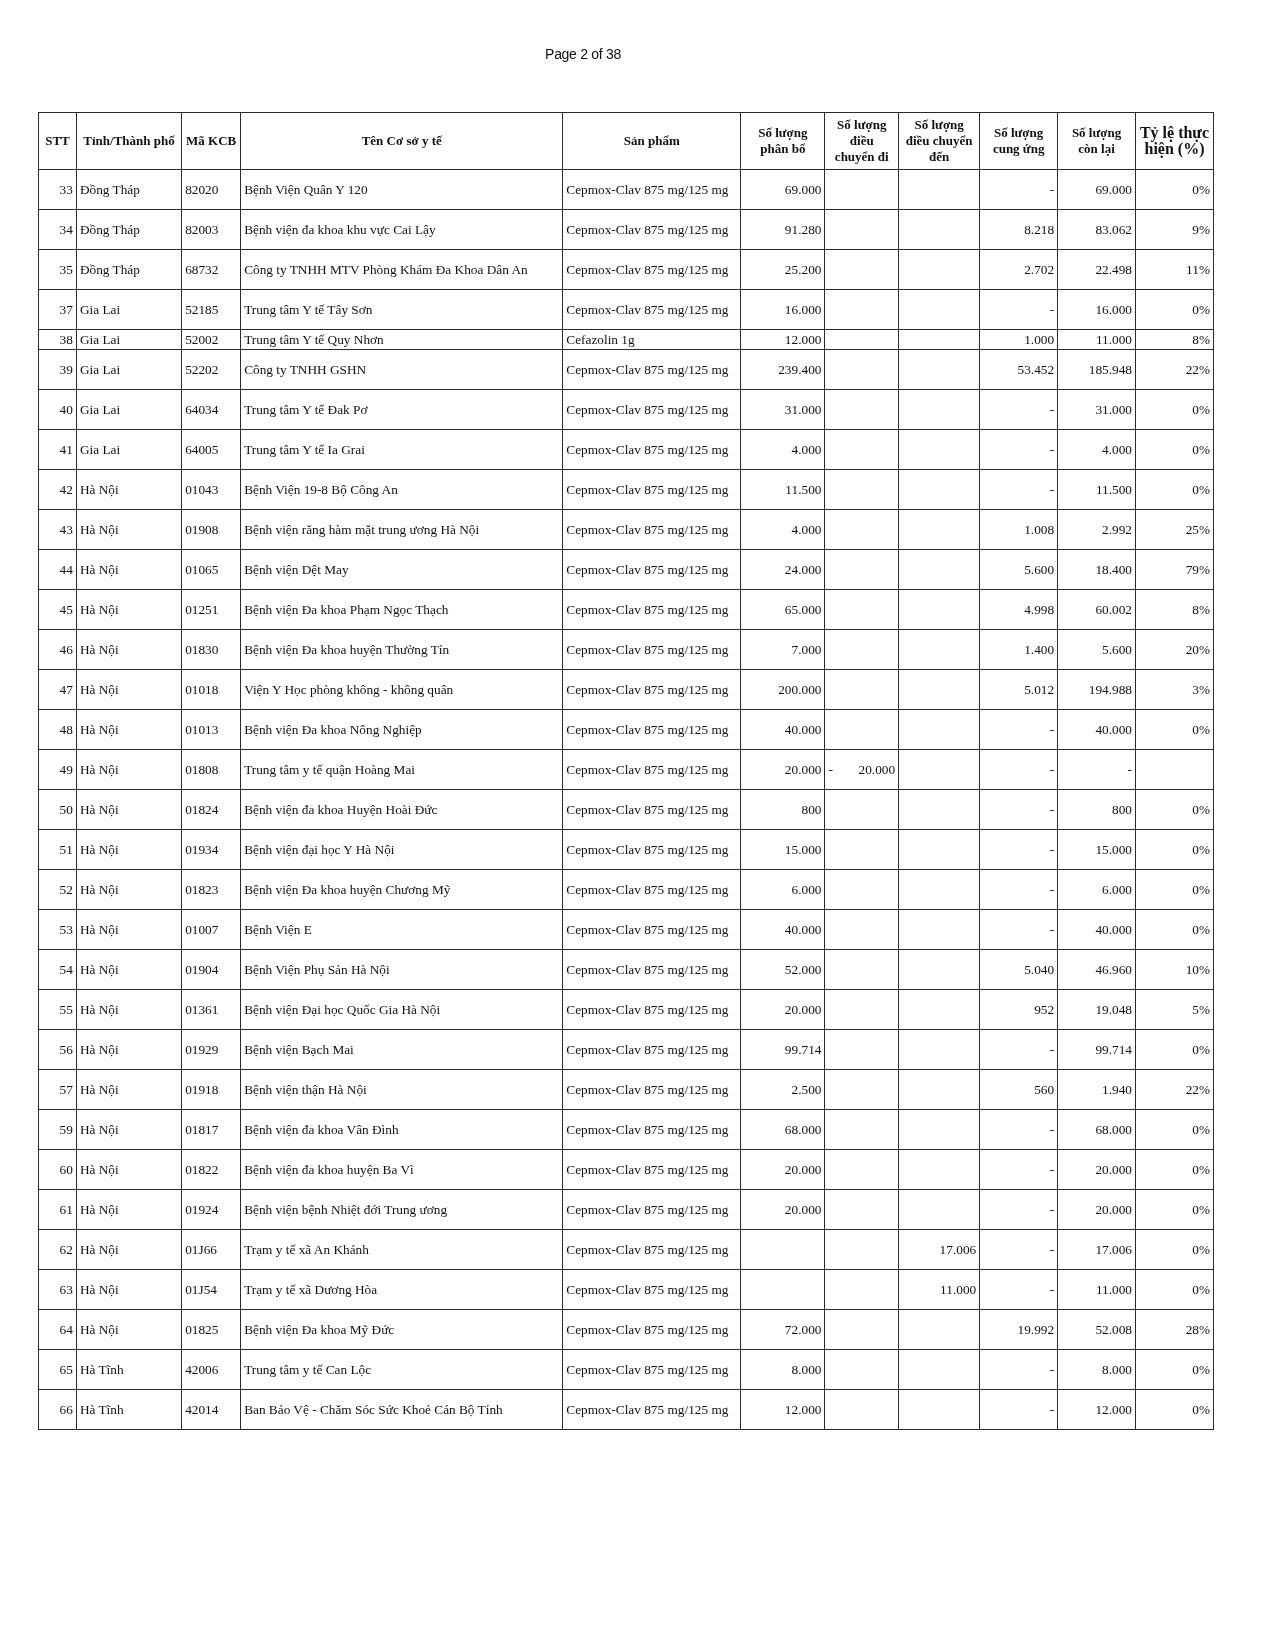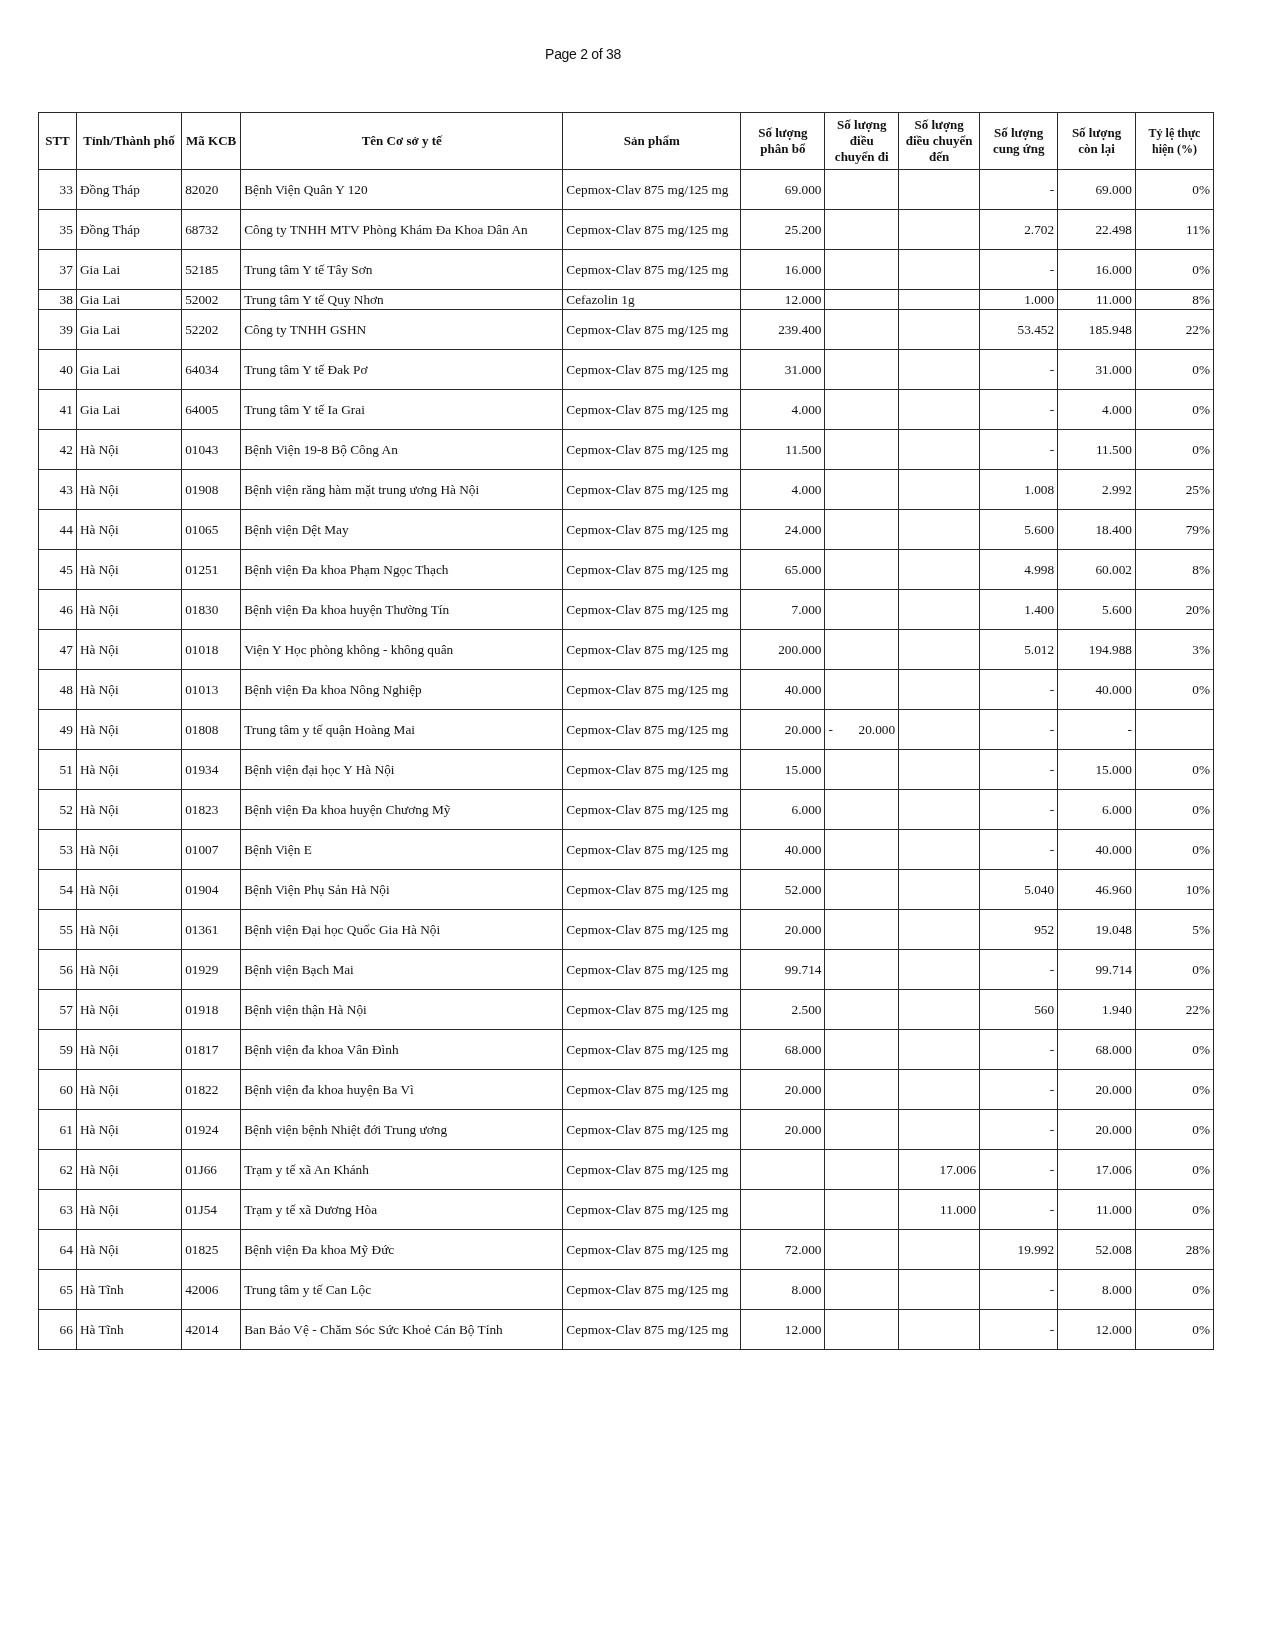--- a/index.html
+++ b/index.html
@@ -39,36 +39,49 @@
       <th>STT</th>
       <th>Tỉnh/Thành phố</th>
       <th style="white-space:normal">Mã KCB</th>
       <th>Tên Cơ sở y tế</th>
       <th>Sản phẩm</th>
       <th style="white-space:normal">Số lượng phân bổ</th>
       <th style="white-space:normal">Số lượng điều chuyển đi</th>
       <th style="white-space:normal">Số lượng điều chuyển đến</th>
       <th style="white-space:normal">Số lượng cung ứng</th>
       <th style="white-space:normal">Số lượng còn lại</th>
-      <th style="white-space:normal;font-size:12px">Tỷ lệ thực hiện (%)</th>
+      <th style="white-space:normal;font-size:16px">Tỷ lệ thực hiện (%)</th>
     </tr>
   </thead>
   <tbody id="tbody">
       <tr>
         <td class="num">33</td>
         <td class="left">Đồng Tháp</td>
         <td class="left">82020</td>
         <td class="left">Bệnh Viện Quân Y 120</td>
         <td class="left">Cepmox-Clav 875 mg/125 mg</td>
         <td class="num">69.000</td>
         <td class="num"></td>
         <td class="num"></td>
         <td class="num">-</td>
         <td class="num">69.000</td>
         <td class="num">0%</td>
+      </tr>
+      <tr>
+        <td class="num">34</td>
+        <td class="left">Đồng Tháp</td>
+        <td class="left">82003</td>
+        <td class="left">Bệnh viện đa khoa khu vực Cai Lậy</td>
+        <td class="left">Cepmox-Clav 875 mg/125 mg</td>
+        <td class="num">91.280</td>
+        <td class="num"></td>
+        <td class="num"></td>
+        <td class="num">8.218</td>
+        <td class="num">83.062</td>
+        <td class="num">9%</td>
       </tr>
       <tr>
         <td class="num">35</td>
         <td class="left">Đồng Tháp</td>
         <td class="left">68732</td>
         <td class="left">Công ty TNHH MTV Phòng Khám Đa Khoa Dân An</td>
         <td class="left">Cepmox-Clav 875 mg/125 mg</td>
         <td class="num">25.200</td>
         <td class="num"></td>
         <td class="num"></td>
@@ -239,20 +252,33 @@
         <td class="left">Trung tâm y tế quận Hoàng Mai</td>
         <td class="left">Cepmox-Clav 875 mg/125 mg</td>
         <td class="num">20.000</td>
         <td class="neg"><span class="sign">-</span><span>20.000</span></td>
         <td class="num"></td>
         <td class="num">-</td>
         <td class="num">-</td>
         <td class="num"></td>
       </tr>
       <tr>
+        <td class="num">50</td>
+        <td class="left">Hà Nội</td>
+        <td class="left">01824</td>
+        <td class="left">Bệnh viện đa khoa Huyện Hoài Đức</td>
+        <td class="left">Cepmox-Clav 875 mg/125 mg</td>
+        <td class="num">800</td>
+        <td class="num"></td>
+        <td class="num"></td>
+        <td class="num">-</td>
+        <td class="num">800</td>
+        <td class="num">0%</td>
+      </tr>
+      <tr>
         <td class="num">51</td>
         <td class="left">Hà Nội</td>
         <td class="left">01934</td>
         <td class="left">Bệnh viện đại học Y Hà Nội</td>
         <td class="left">Cepmox-Clav 875 mg/125 mg</td>
         <td class="num">15.000</td>
         <td class="num"></td>
         <td class="num"></td>
         <td class="num">-</td>
         <td class="num">15.000</td>

